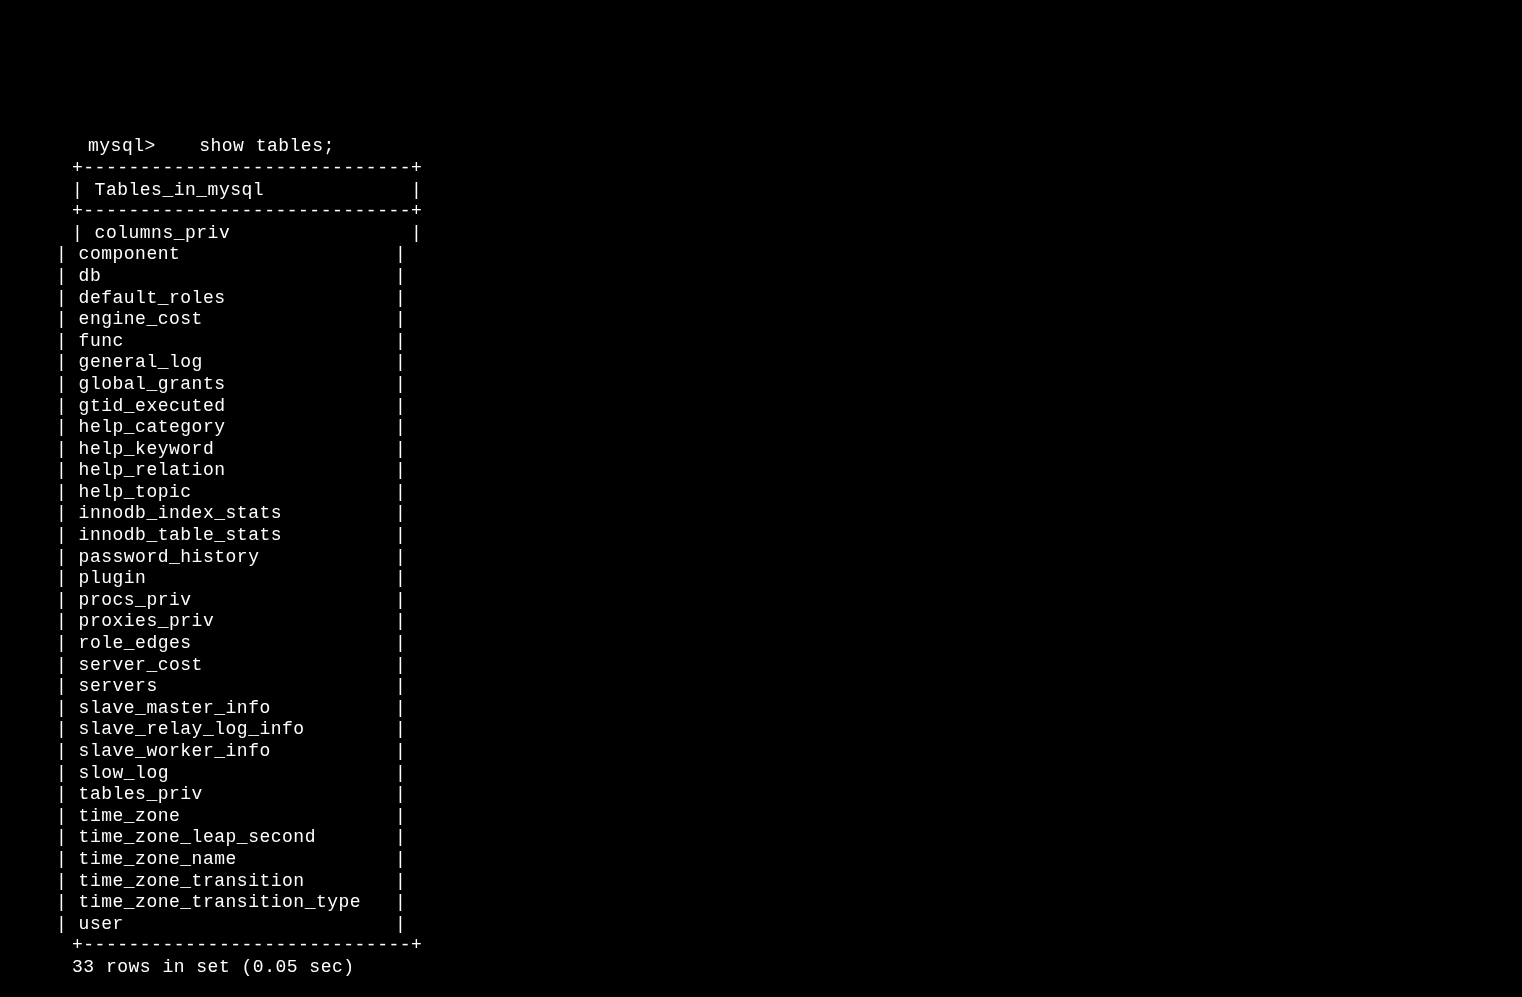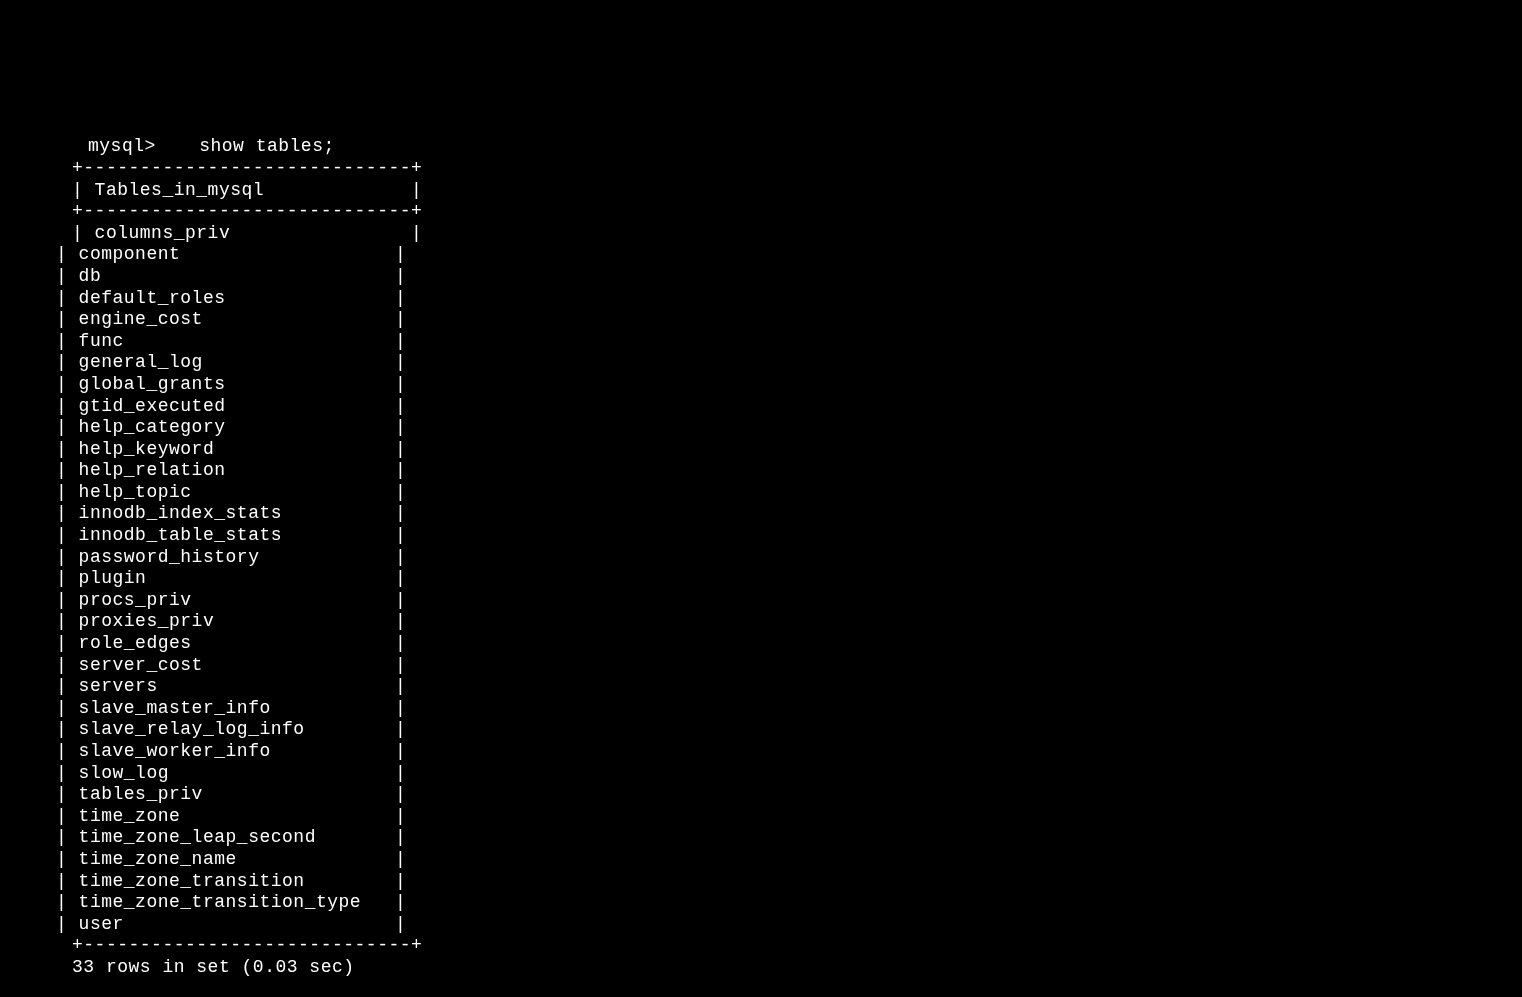--- a/index.html
+++ b/index.html
@@ -69,18 +69,18 @@
 | slave_worker_info           |
 | slow_log                    |
 | tables_priv                 |
 | time_zone                   |
 | time_zone_leap_second       |
 | time_zone_name              |
 | time_zone_transition        |
 | time_zone_transition_type   |
 | user                        |</span>
 <span id="border-bottom">+-----------------------------+</span>
-<span>33 rows in set (0.03 sec)</span>
+<span>33 rows in set (0.05 sec)</span>
 
 <span><span>mysql&gt; </span><span class="cursor"></span></span></div>
 
 
 
 
 </body></html>

